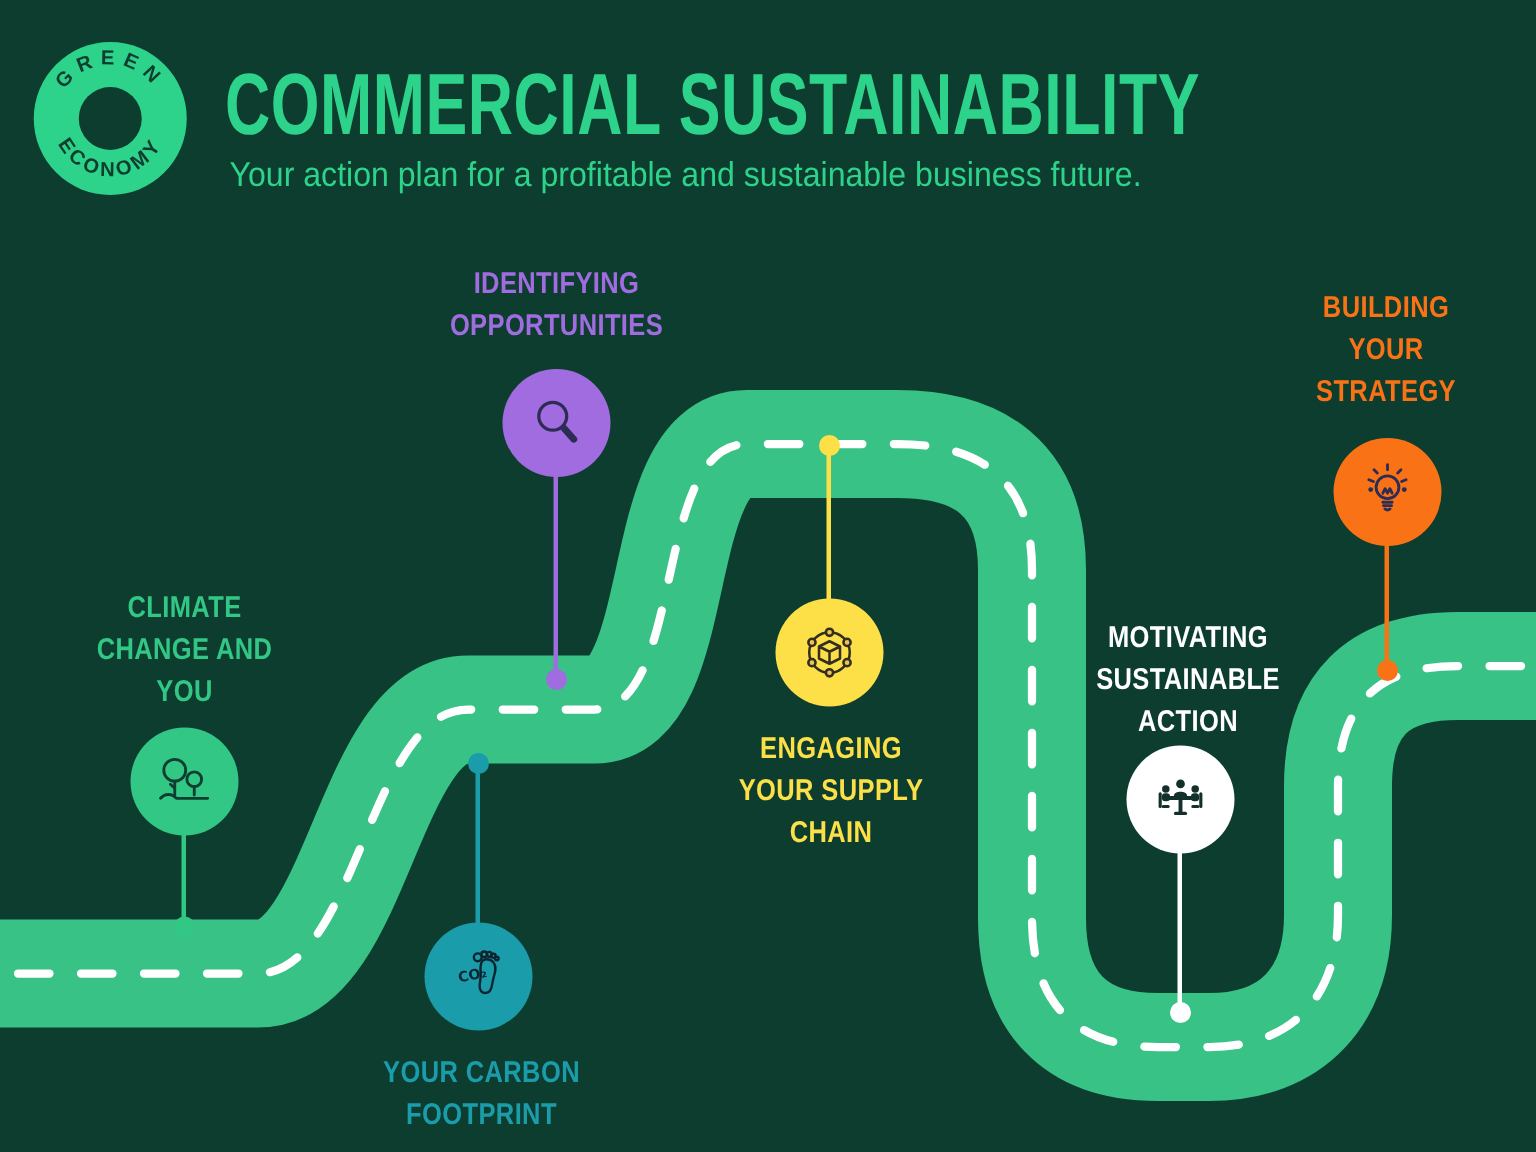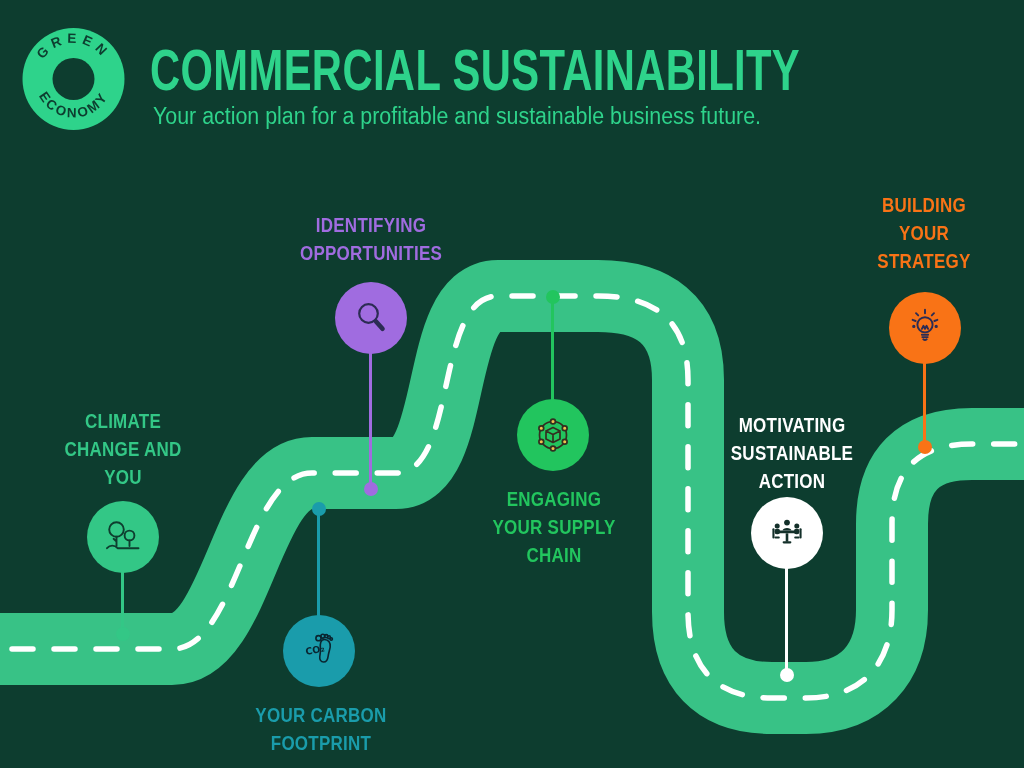--- a/index.html
+++ b/index.html
@@ -78,38 +78,38 @@
       <textPath href="#logo-arc-top" startOffset="50%" text-anchor="middle">GREEN</textPath>
     </text>
     <text font-size="13.5" letter-spacing="2.4">
       <textPath href="#logo-arc-bottom" startOffset="50%" text-anchor="middle">ECONOMY</textPath>
     </text>
   </svg>
 
   <div id="title">COMMERCIAL SUSTAINABILITY</div>
   <div id="subtitle">Your action plan for a profitable and sustainable business future.</div>
 
-  <div class="milestone" id="m0" style="color: rgb(51, 199, 134); margin-top: 16px; --ms-color: #33c786;">
+  <div class="milestone" id="m0" style="color: rgb(51, 199, 134); --ms-color: #33c786;">
     <div class="ms-label">CLIMATE
 CHANGE AND
 YOU</div>
     <div class="ms-stem"></div>
     <div class="ms-dot"></div>
     <div class="ms-circle">
       <svg width="44" height="44" viewBox="0 0 44 44" fill="none" stroke="currentColor" stroke-width="1.9" stroke-linecap="round" stroke-linejoin="round" style="color: rgb(14, 62, 47);">
         <circle cx="15.5" cy="14.5" r="7.3"></circle>
         <path d="M15.5,21.8 V31 M15.5,26.5 L12.6,23.8"></path>
         <circle cx="28.5" cy="20.5" r="4.9"></circle>
         <path d="M28.5,25.4 V31"></path>
         <path d="M6,33.2 C9,29.8 13.6,29.8 16.6,33.2 L37.5,33.2"></path>
       </svg>
     </div>
   </div>
 
-  <div class="milestone" id="m1" style="color: rgb(160, 108, 224); margin-top: 36px; --ms-color: #a06ce0;">
+  <div class="milestone" id="m1" style="color: rgb(160, 108, 224); --ms-color: #a06ce0;">
     <div class="ms-label">IDENTIFYING
 OPPORTUNITIES</div>
     <div class="ms-stem"></div>
     <div class="ms-dot"></div>
     <div class="ms-circle">
       <svg width="44" height="44" viewBox="0 0 44 44" fill="none" stroke="currentColor" stroke-linecap="round" style="color: rgb(44, 44, 84);">
         <circle cx="19.5" cy="17.5" r="9.3" stroke-width="2.2"></circle>
         <path d="M27,25.5 L33.5,32.8" stroke-width="4.6"></path>
       </svg>
     </div>
@@ -126,21 +126,21 @@
         <circle cx="21.5" cy="9.2" r="2.6"></circle>
         <circle cx="25.8" cy="7.2" r="1.9"></circle>
         <circle cx="29.2" cy="7.2" r="1.6"></circle>
         <circle cx="32" cy="8.2" r="1.4"></circle>
         <circle cx="34.2" cy="10" r="1.2"></circle>
         <text x="8.5" y="25" font-size="9.5" font-weight="bold" fill="currentColor" stroke="none" font-family="DejaVu Sans, Liberation Sans, sans-serif" transform="rotate(-12 14 22)">CO₂</text>
       </svg>
     </div>
   </div>
 
-  <div class="milestone" id="m3" style="color: #22c55e; --ms-color: #f0c24f;">
+  <div class="milestone" id="m3" style="color: #fde047; --ms-color: #f0c24f;">
     <div class="ms-label">ENGAGING
 YOUR SUPPLY
 CHAIN</div>
     <div class="ms-stem"></div>
     <div class="ms-dot"></div>
     <div class="ms-circle">
       <svg width="44" height="44" viewBox="0 0 44 44" fill="none" stroke="currentColor" stroke-width="1.7" stroke-linecap="round" stroke-linejoin="round" style="color: rgb(51, 47, 32);">
         <circle cx="22" cy="22" r="13.5"></circle>
         <path d="M22,14.5 L29,18 L29,26 L22,29.5 L15,26 L15,18 Z M15,18 L22,21.5 L29,18 M22,21.5 L22,29.5"></path>
         <g style="fill:var(--ms-color,#f0c24f)">

